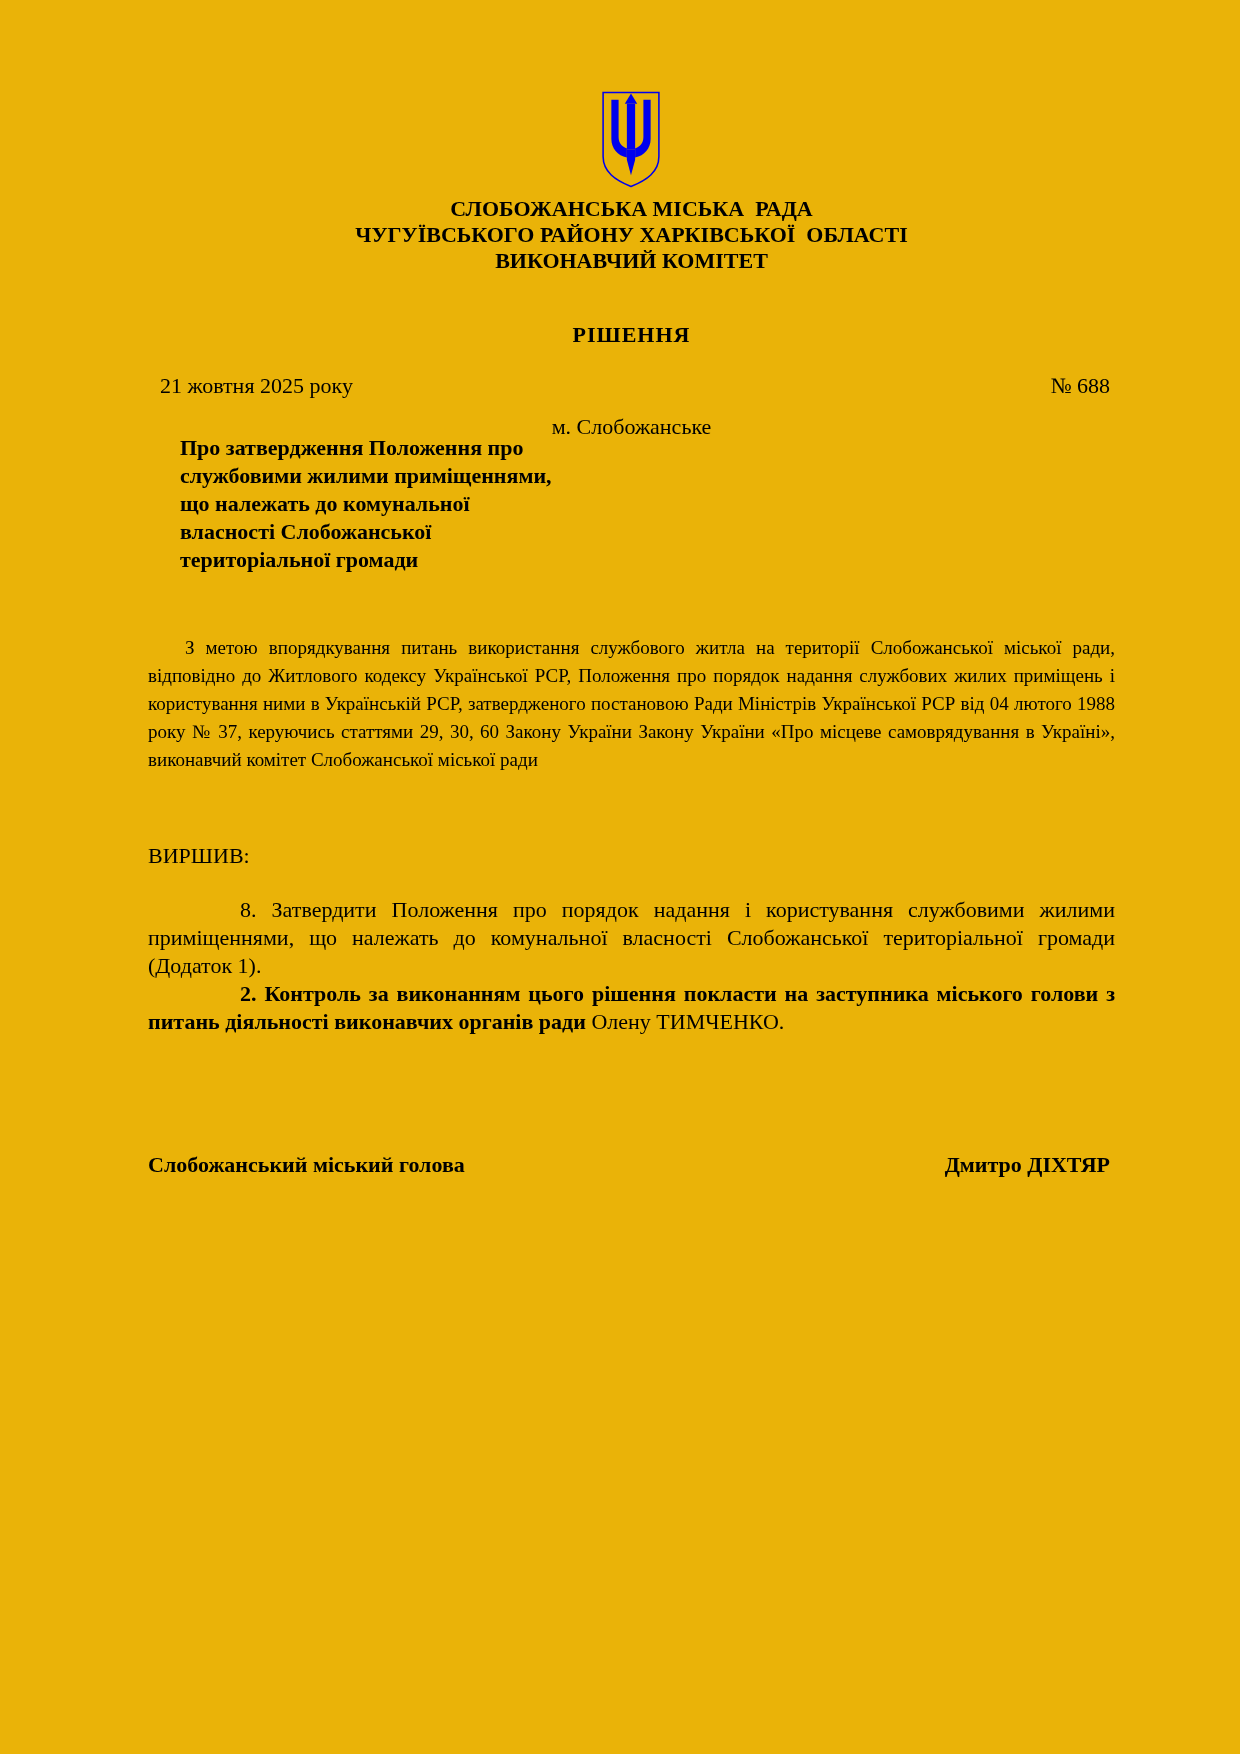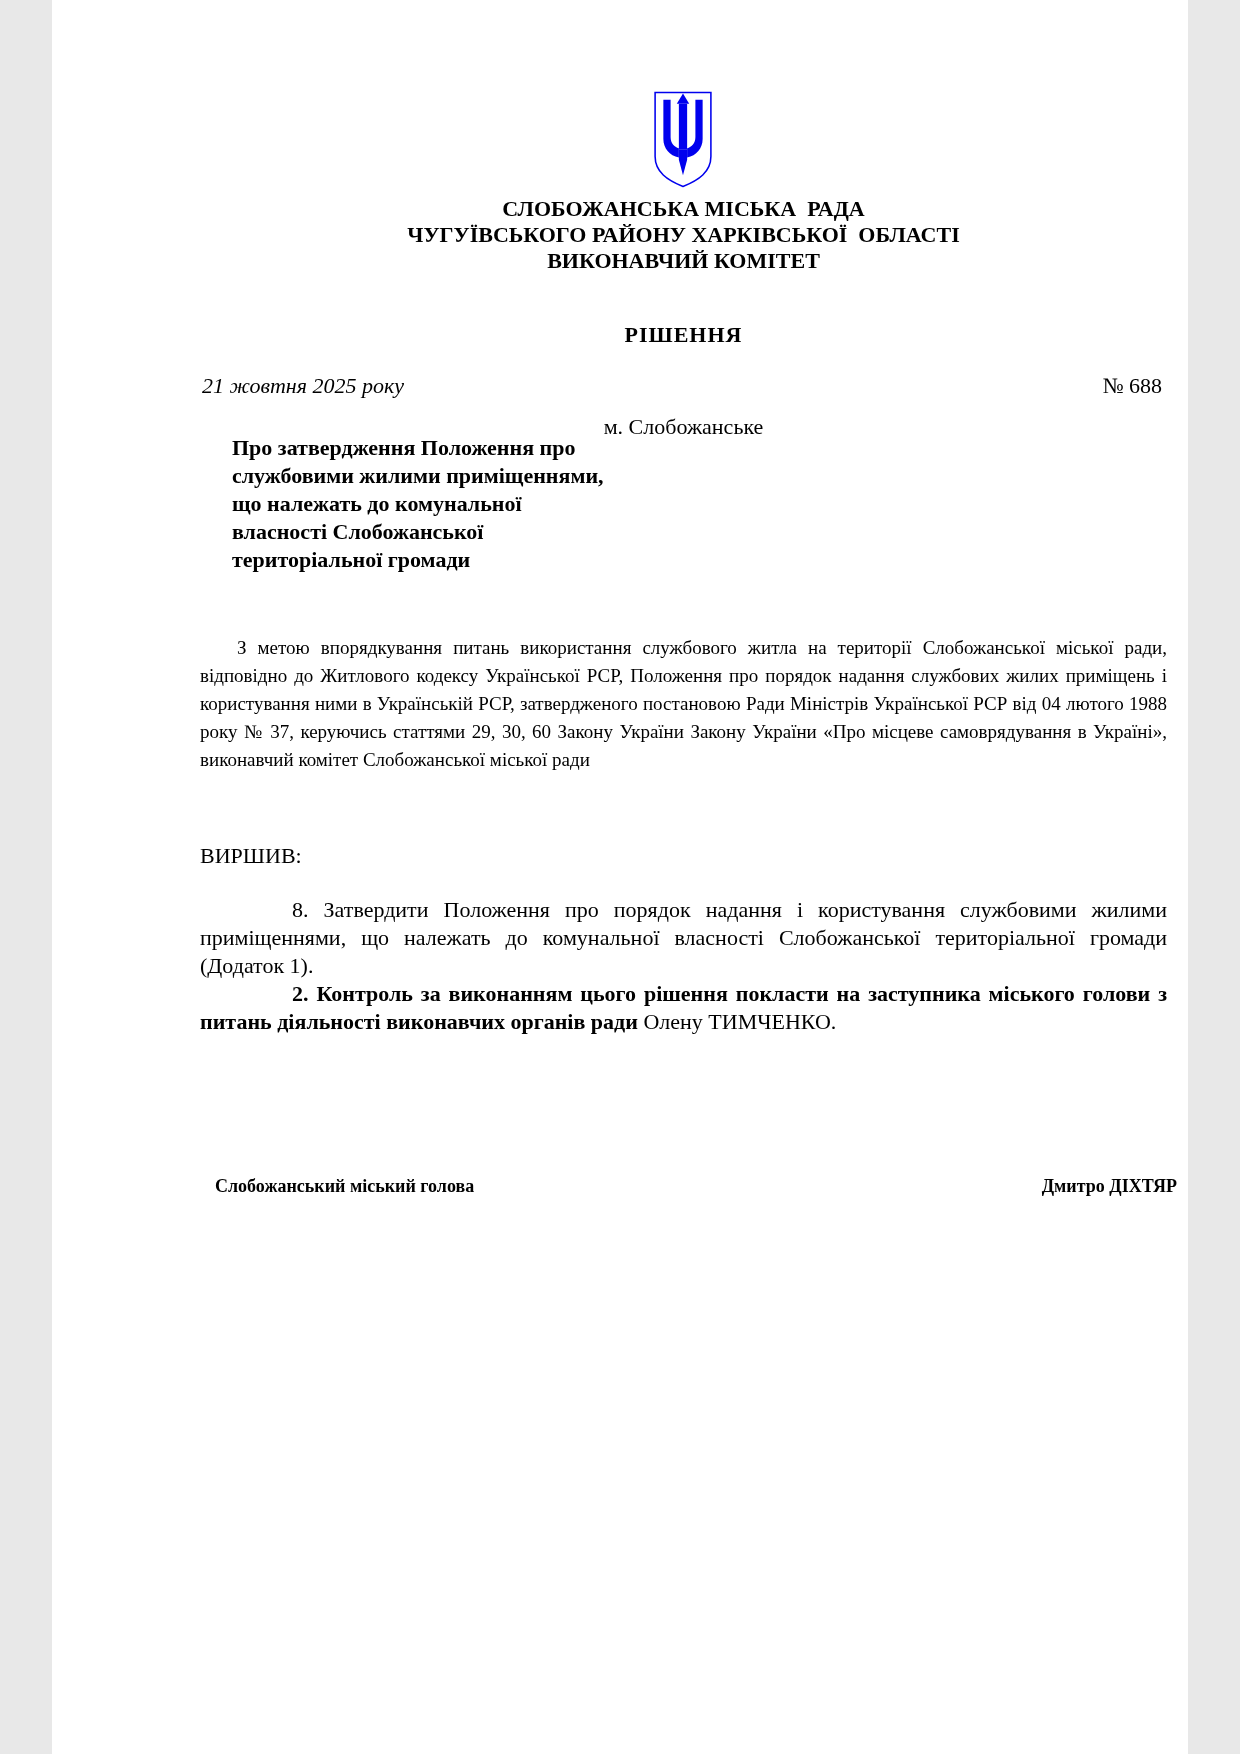--- a/index.html
+++ b/index.html
@@ -1,59 +1,59 @@
 <!DOCTYPE html>
 <html lang="uk"><head>
 <meta charset="utf-8">
 <style>
   html, body { margin: 0; padding: 0; background: #e8e8e8; }
   .page {
     position: relative;
-    width: 1136px;
+    width: 1240px;
     height: 1754px;
     margin: 0 auto;
-    background: #ffffff;
+    background: #eab308;
     font-family: "Liberation Serif", serif;
     color: #000000;
     overflow: hidden;
   }
   .abs { position: absolute; left: 148px; width: 967px; }
 
   
   .emblem { position: absolute; left: 600px; top: 90px; width: 62px; height: 100px; }
 
   
   .org-block { top: 196px; text-align: center; font-weight: bold; font-size: 22px; line-height: 26px; }
   .org-line { white-space: pre; }
   .doc-type { top: 322px; text-align: center; font-weight: bold; font-size: 22px; letter-spacing: 1px; }
 
   
   .meta-row { top: 373px; font-size: 22px; }
-  .meta-date { position: absolute; left: 2px; top: 0; font-style: italic; }
+  .meta-date { position: absolute; left: 12px; top: 0; }
   .meta-place { position: absolute; left: 0; width: 100%; text-align: center; top: 0; margin-top: 41px; }
   .meta-number { position: absolute; right: 5px; top: 0; }
 
   
   .subject { top: 434px; left: 172px; width: 470px; font-weight: bold; font-size: 22px; line-height: 28px; }
 
   
   .preamble {
     top: 634px;
     font-size: 19px;
     line-height: 28px;
     text-align: justify;
     text-indent: 37px;
   }
   .resolved { top: 843px; font-size: 22px; }
   .items { top: 896px; font-size: 22px; line-height: 28px; }
   .items p { margin: 0; text-align: justify; text-indent: 92px; }
   .item2-bold { font-weight: bold; }
 
   
-  .signature-row { top: 1176px; font-size: 18px; font-weight: bold; margin-left: 15px; }
+  .signature-row { top: 1152px; font-size: 22px; font-weight: bold; }
   .sig-name { position: absolute; right: 5px; top: 0; }
 </style>
 </head>
 <body>
 
 <div class="page">
 
   <div class="emblem">
     <svg width="62" height="100" viewBox="0 0 60 96" xmlns="http://www.w3.org/2000/svg">
       <path d="M3,2 H57 V64 C57,79 45,87 30,93 C15,87 3,79 3,64 Z" fill="none" stroke="#0000ee" stroke-width="1.5"></path>

